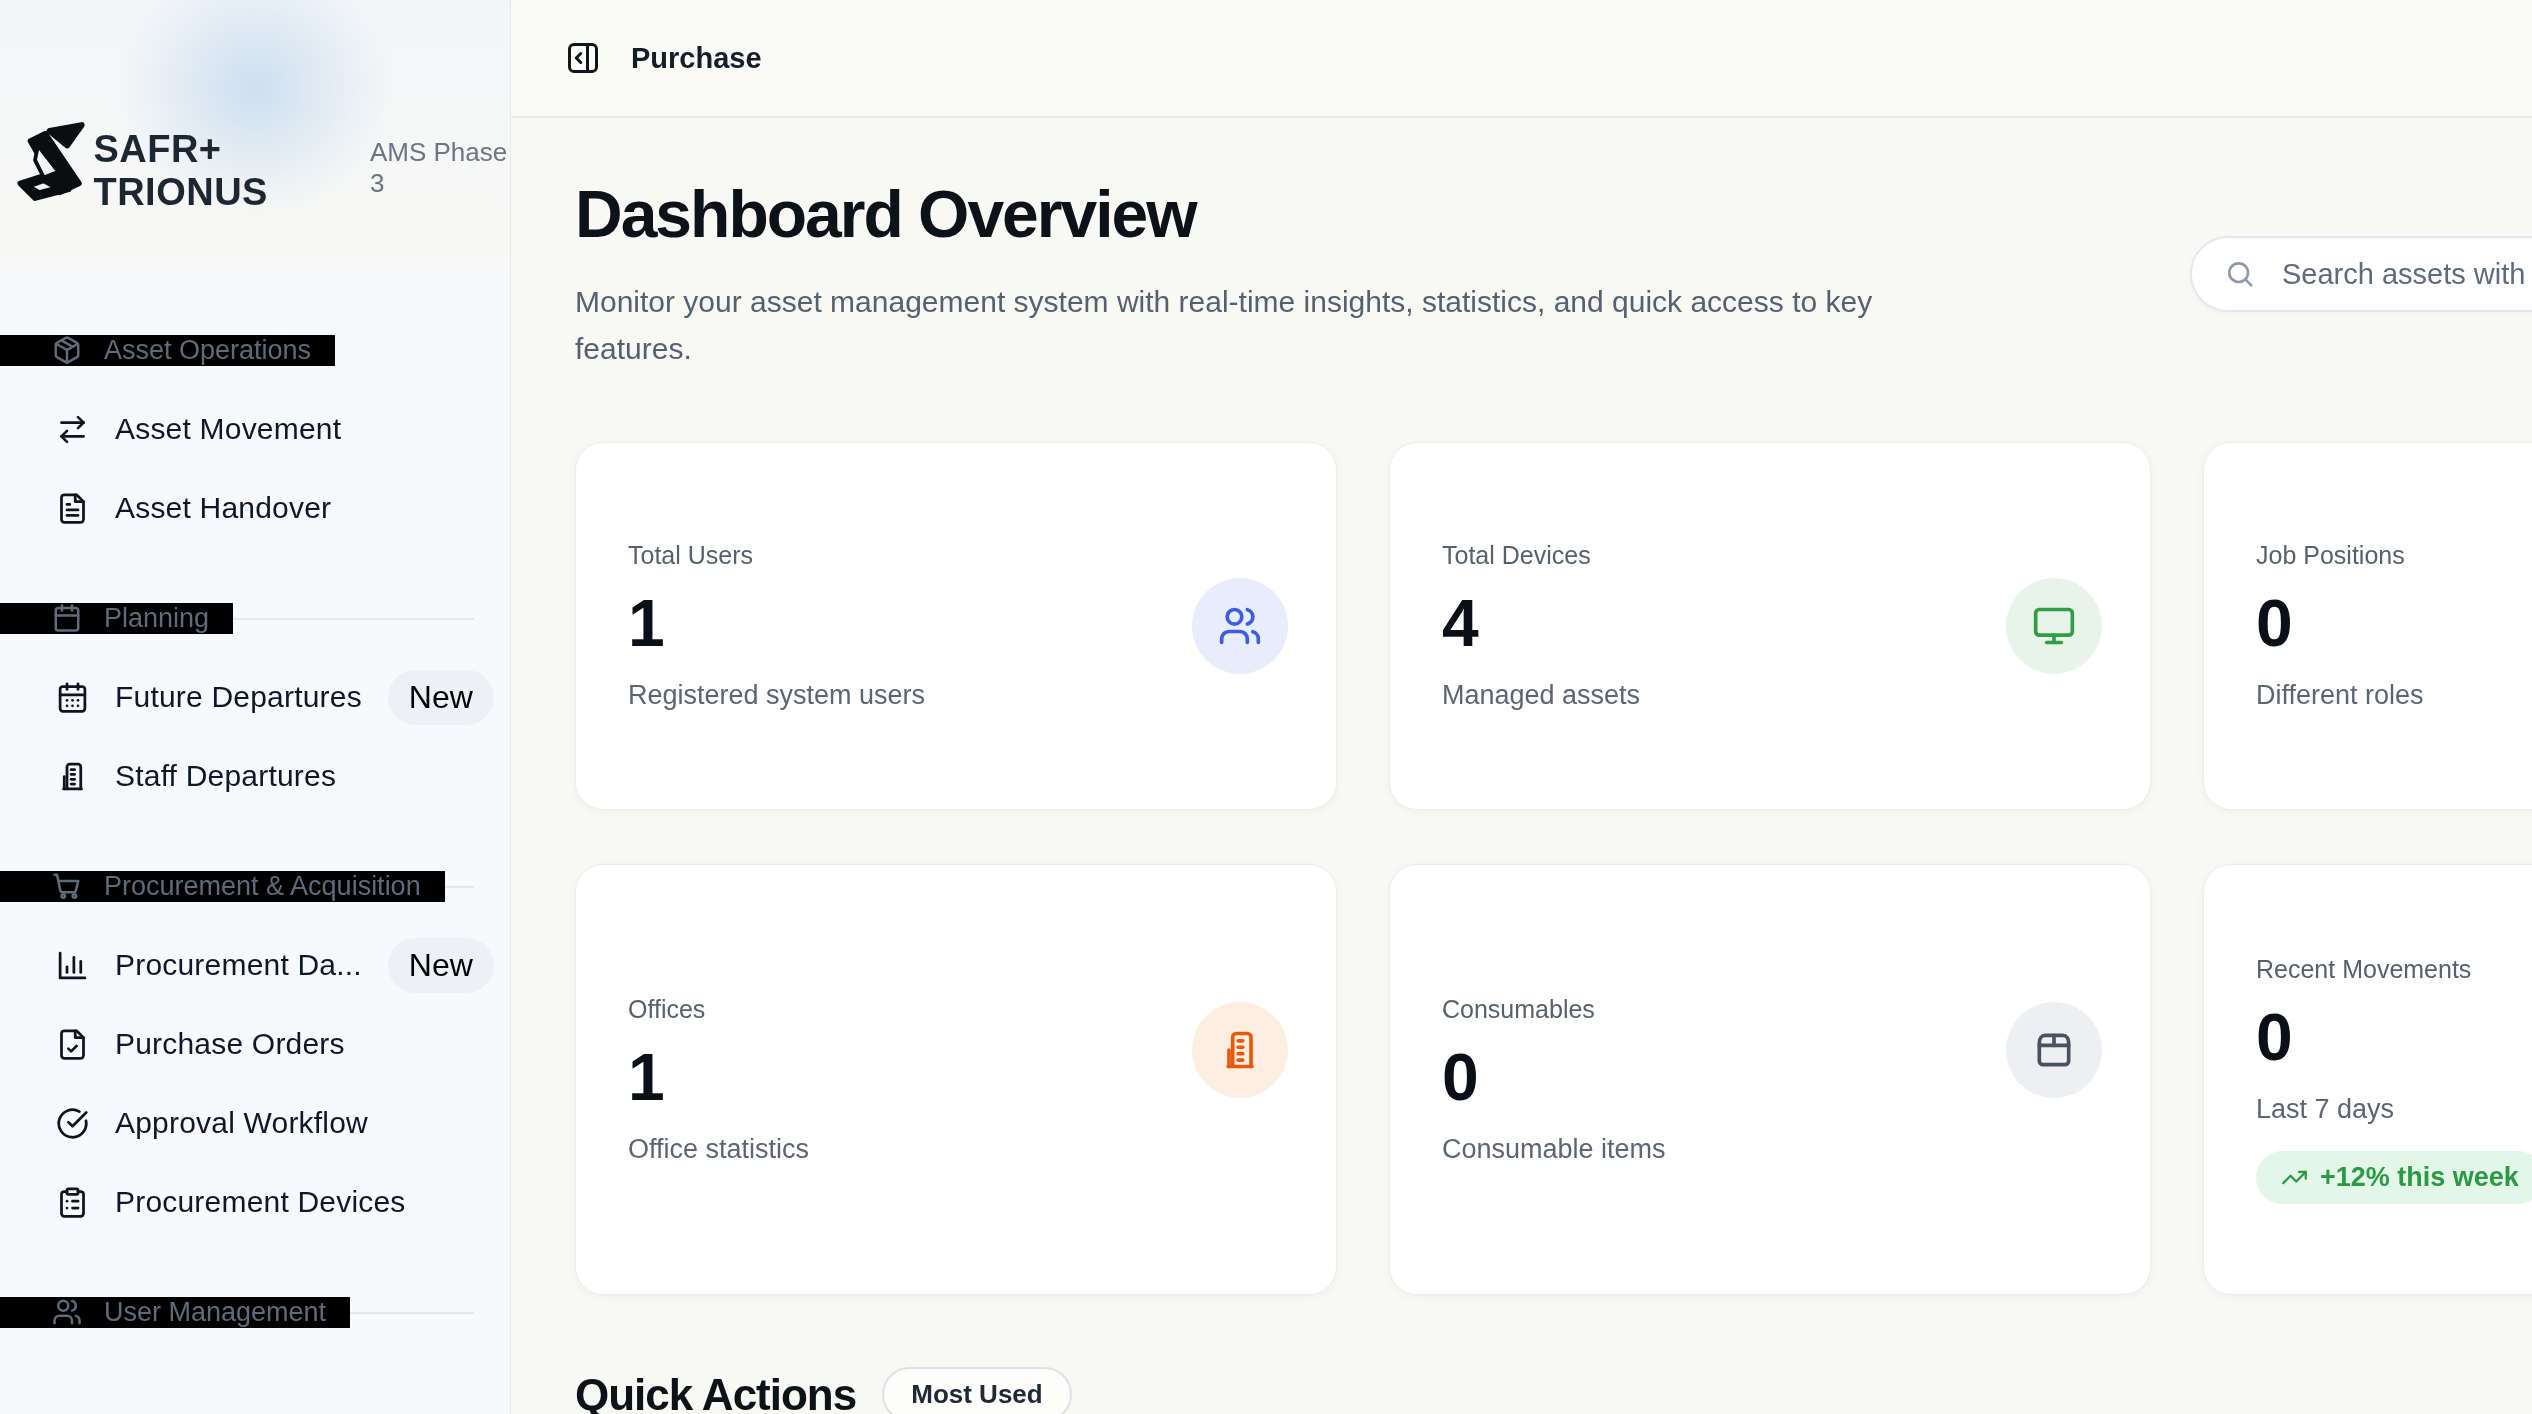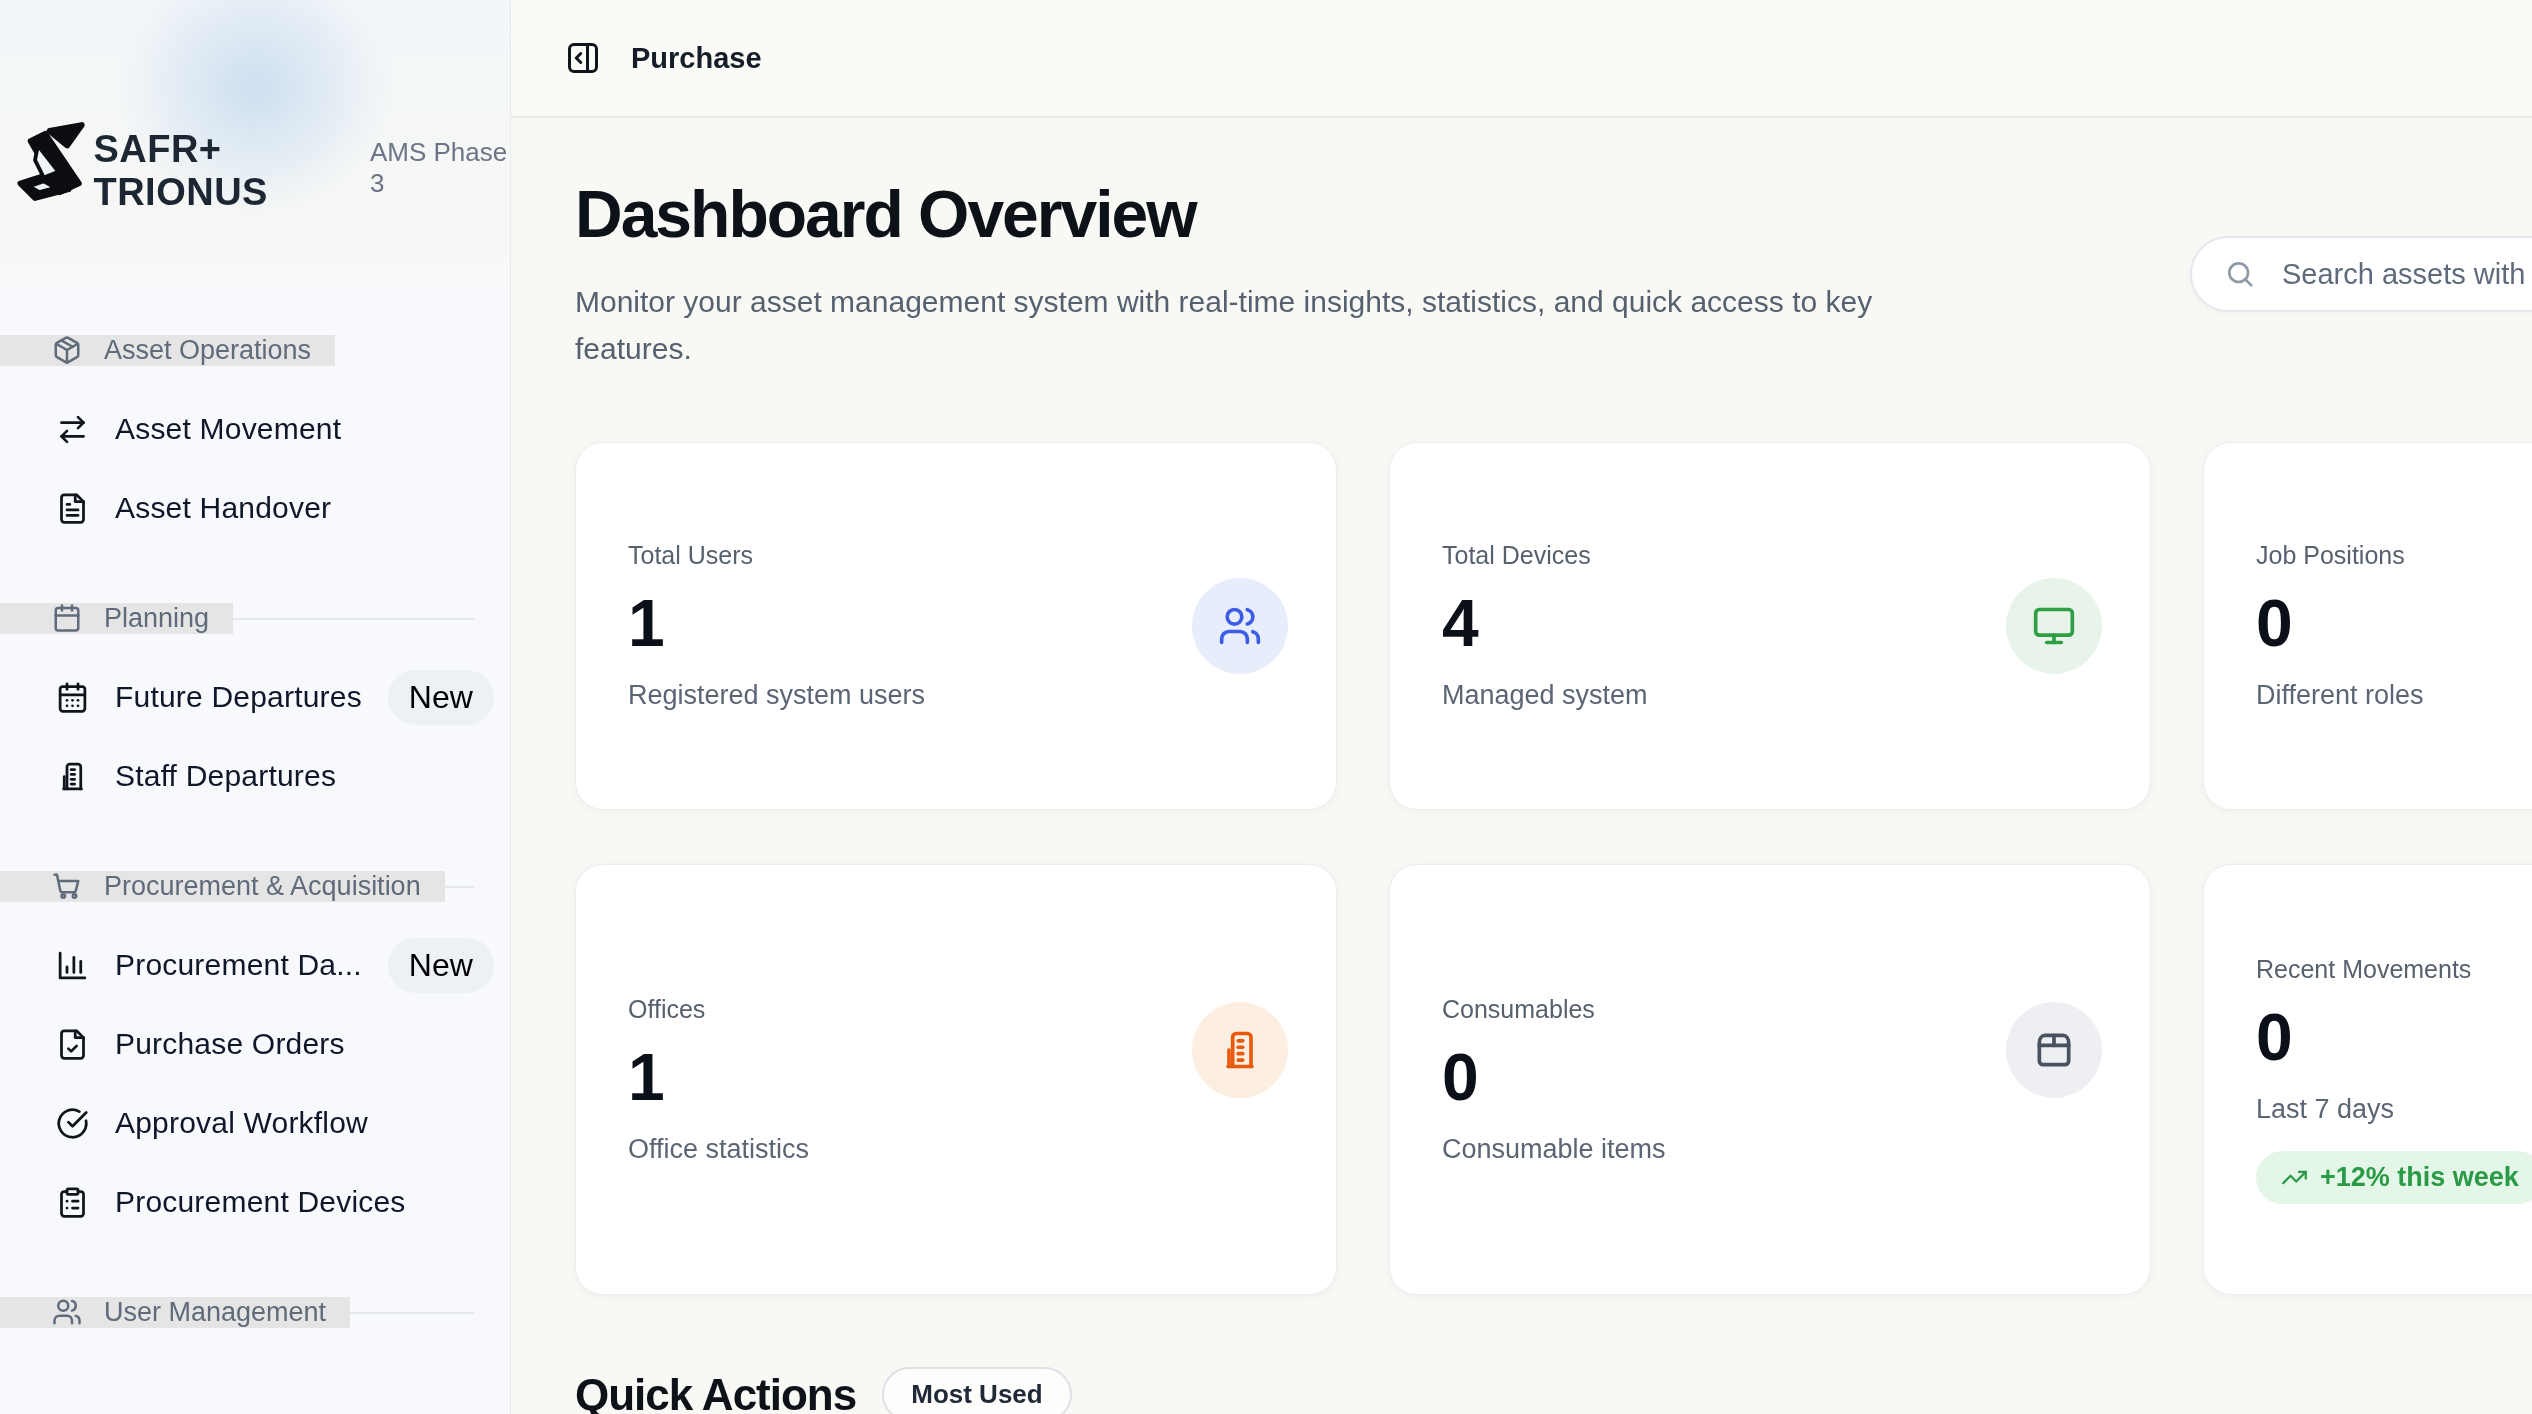--- a/index.html
+++ b/index.html
@@ -32,21 +32,21 @@
   .nav-section-header {
     position:relative; height:64px; display:flex; align-items:center;
     margin-top:46px;
   }
   .nav-section-header.first { margin-top:0; }
   .nav-section-header .rule {
     position:absolute; left:0; right:36px; top:50%; height:2px; background:#e4e8ee;
   }
   .nav-section-header .header-inner {
     position:relative; display:inline-flex; align-items:center; gap:22px;
-    background:#e5e5e5; padding:0 24px 0 52px;
+    background:#000000; padding:0 24px 0 52px;
     color:#5f6b7a; font-size:27px;
   }
   .nav-section-header .icon { width:30px; height:30px; color:#5f6b7a; }
   .nav-item {
     height:64px; margin:15px 0; display:flex; align-items:center; gap:26px;
     padding:0 64px 0 56px; cursor:pointer;
   }
   .nav-item .icon { width:33px; height:33px; color:#10151d; flex:0 0 auto; }
   .nav-item .label { font-size:30px; color:#0f172a; letter-spacing:.2px; white-space:nowrap; }
   .nav-badge {
@@ -308,21 +308,21 @@
             <path d="M16 21v-2a4 4 0 0 0-4-4H6a4 4 0 0 0-4 4v2"></path>
               <circle cx="9" cy="7" r="4"></circle>
               <path d="M22 21v-2a4 4 0 0 0-3-3.87"></path>
               <path d="M16 3.13a4 4 0 0 1 0 7.75"></path>
           </svg>
         </div>
       </div>
       <div class="card">
         <div class="card-label">Total Devices</div>
         <div class="card-value">4</div>
-        <div class="card-sub">Managed system</div>
+        <div class="card-sub">Managed assets</div>
         <div class="icon-circle" style="background: rgb(232, 244, 233); color: rgb(47, 158, 68);">
           <svg class="icon" viewBox="0 0 24 24">
             <rect x="2" y="3" width="20" height="14" rx="2"></rect>
               <path d="M8 21h8"></path>
               <path d="M12 17v4"></path>
           </svg>
         </div>
       </div>
       <div class="card">
         <div class="card-label">Job Positions</div>

